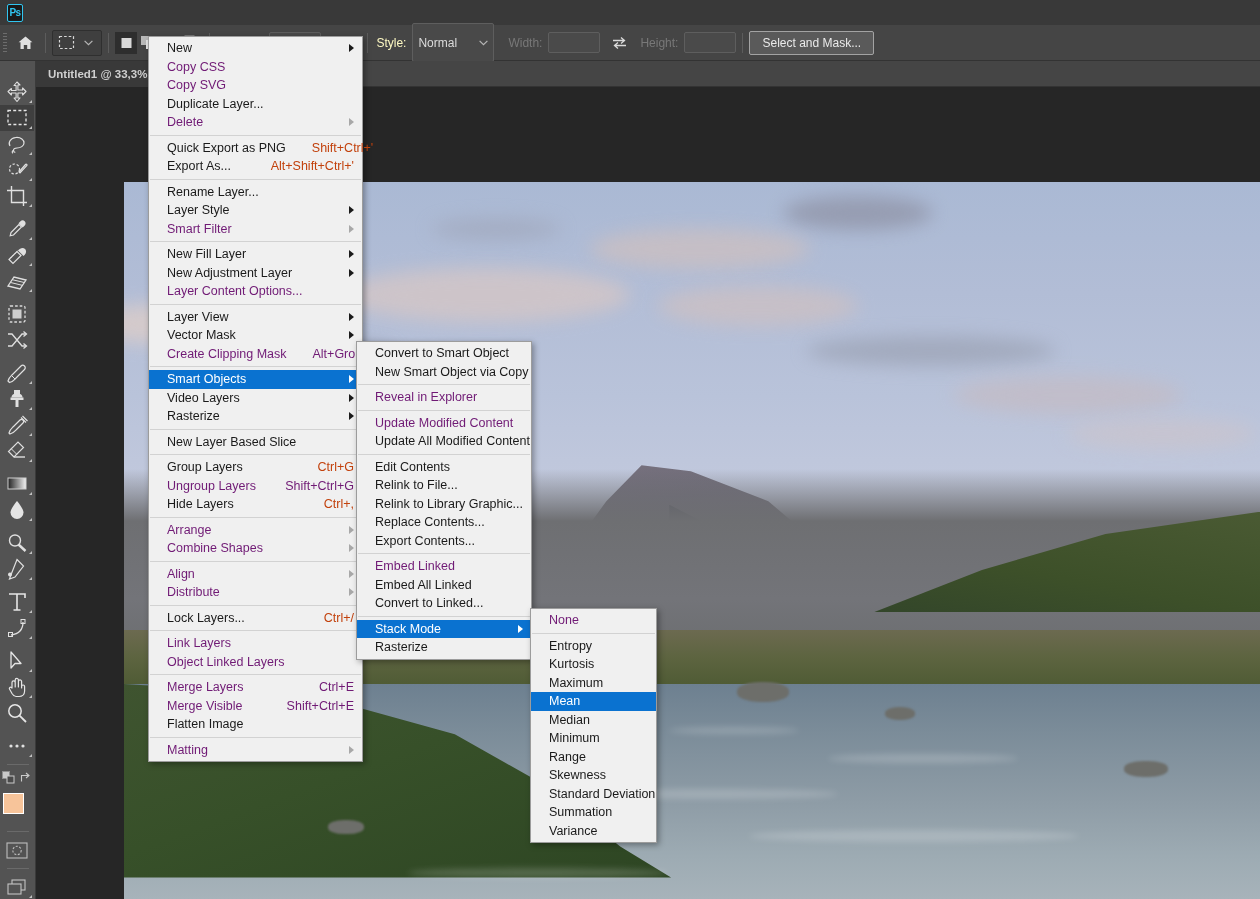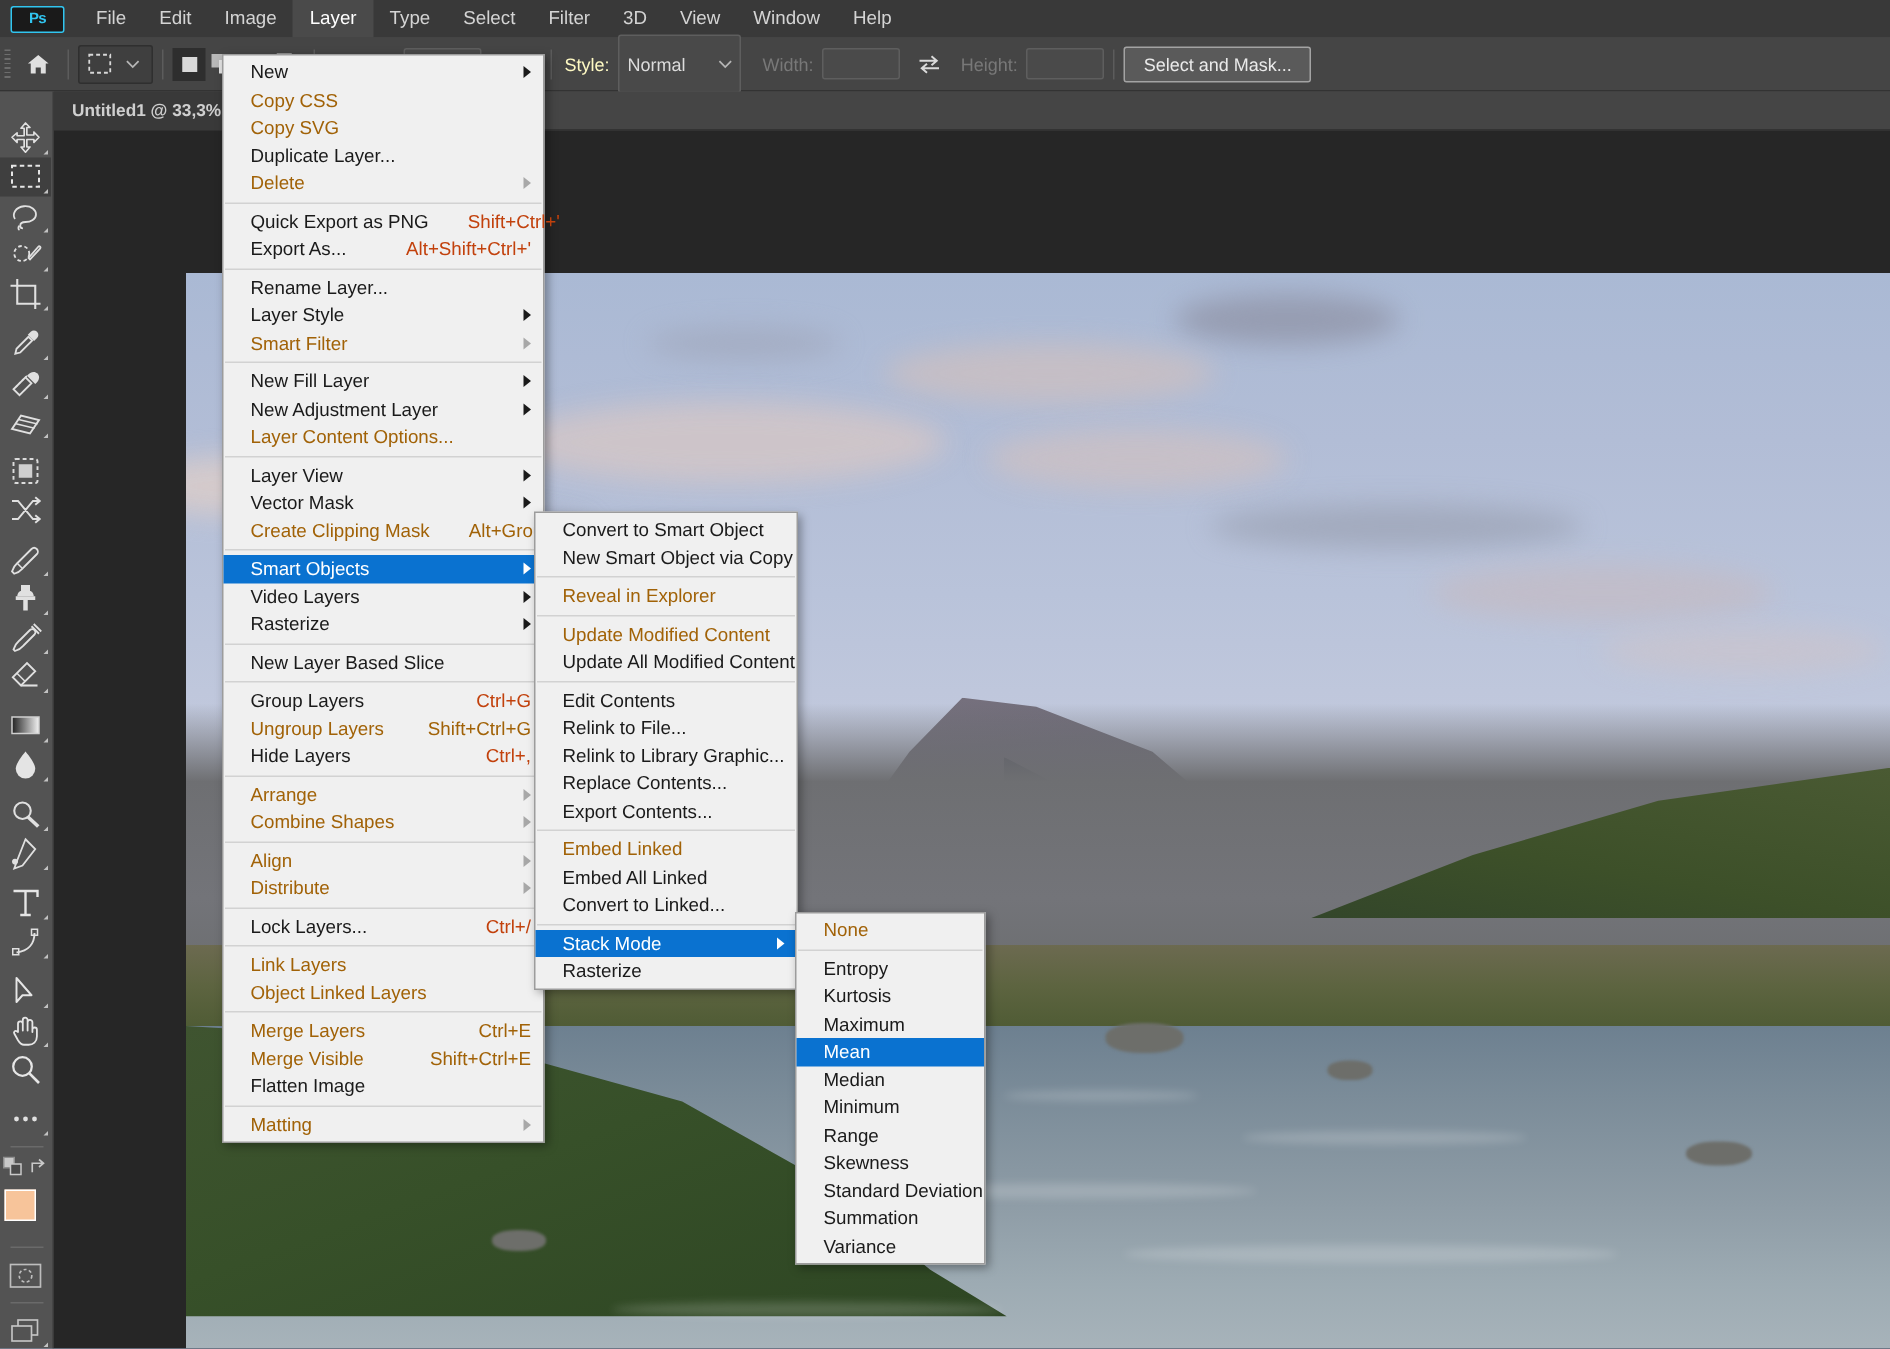--- a/index.html
+++ b/index.html
@@ -13,21 +13,21 @@
     -webkit-font-smoothing:antialiased;
   }
   #app { position:relative; width:1260px; height:899px; overflow:hidden; }
 
   
   .menubar {
     position:absolute; left:0; top:0; width:1260px; height:25px;
     background:#393939; display:flex; align-items:center;
   }
   .ps-logo {
-    width:36px; height:18px; margin-left:7px; margin-right:10px;
+    width:16px; height:18px; margin-left:7px; margin-right:10px;
     background:#1a1a1a; border:1px solid #31c5f0; border-radius:2px;
     color:#31c5f0; font-size:10px; font-weight:bold;
     display:flex; align-items:center; justify-content:center;
     letter-spacing:-0.5px;
   }
   .menu-item {
     padding:0 11px; height:25px; line-height:25px;
     font-size:12.5px; color:#d4d4d4; cursor:default; white-space:nowrap;
   }
   .menu-item.active { background:#4a4a4a; color:#ffffff; }
@@ -169,21 +169,21 @@
     position:absolute; background:#f0f0f0;
     border:1px solid #9c9c9c; box-shadow:2px 2px 6px rgba(0,0,0,0.35);
     padding:2px 0; z-index:50; font-size:12.5px; color:#1a1a1a;
   }
   .mi {
     position:relative; height:18.5px; line-height:18.5px;
     display:flex; align-items:center; padding:0 8px 0 18px; white-space:nowrap;
   }
   .mi .lbl { flex:0 0 auto; }
   .mi .accel { margin-left:auto; padding-left:26px; color:#c2410c; }
-  .mi.dis .lbl, .mi.dis .accel { color:#a16207; }
+  .mi.dis .lbl, .mi.dis .accel { color:#701a75; }
   .mi.hi { background:#0a72d0; }
   .mi.hi .lbl, .mi.hi .accel { color:#ffffff; }
   .mi .arrow {
     margin-left:auto; width:0; height:0;
     border-top:4px solid transparent; border-bottom:4px solid transparent;
     border-left:5px solid #1a1a1a;
   }
   .mi.dis .arrow { border-left-color:#a8a8a8; }
   .mi.hi .arrow { border-left-color:#ffffff; }
   .msep { height:1px; background:#d2d2d2; margin:3px 1px; }
@@ -192,33 +192,20 @@
   #so-menu    { left:356px; top:341px; width:176px; }
   #stack-menu { left:530px; top:608px; width:127px; }
 </style>
 </head>
 <body>
 
 <div id="app">
 
   <div class="menubar">
     <div class="ps-logo">Ps</div>
-    <div id="menubar-items" style="display:flex;">
-        <div class="menu-item">File</div>
-        <div class="menu-item">Edit</div>
-        <div class="menu-item">Image</div>
-        <div class="menu-item active">Layer</div>
-        <div class="menu-item">Type</div>
-        <div class="menu-item">Select</div>
-        <div class="menu-item">Filter</div>
-        <div class="menu-item">3D</div>
-        <div class="menu-item">View</div>
-        <div class="menu-item">Window</div>
-        <div class="menu-item">Help</div>
-      </div>
   </div>
 
   <div class="optionsbar">
     <div class="grip"></div>
     <div class="ob-btn">
       <svg width="17" height="16" viewBox="0 0 17 16">
           <path d="M8.5 1.6 1.6 7.3h1.9V14h3.3v-4h3.4v4h3.3V7.3h1.9z" fill="#e0e0e0"></path>
         </svg>
     </div>
     <div class="ob-sep"></div>

